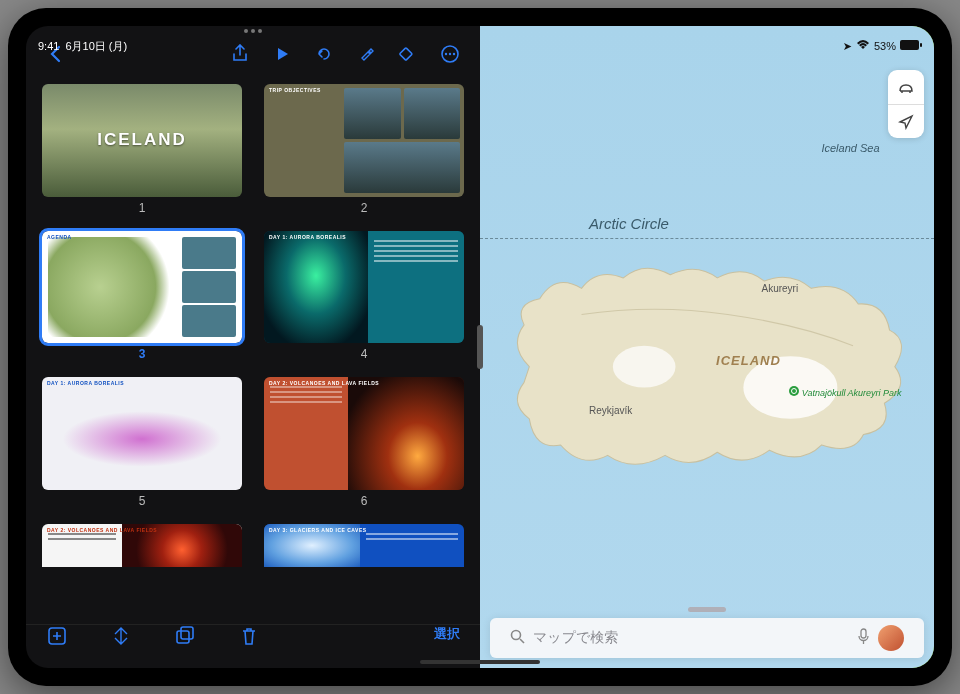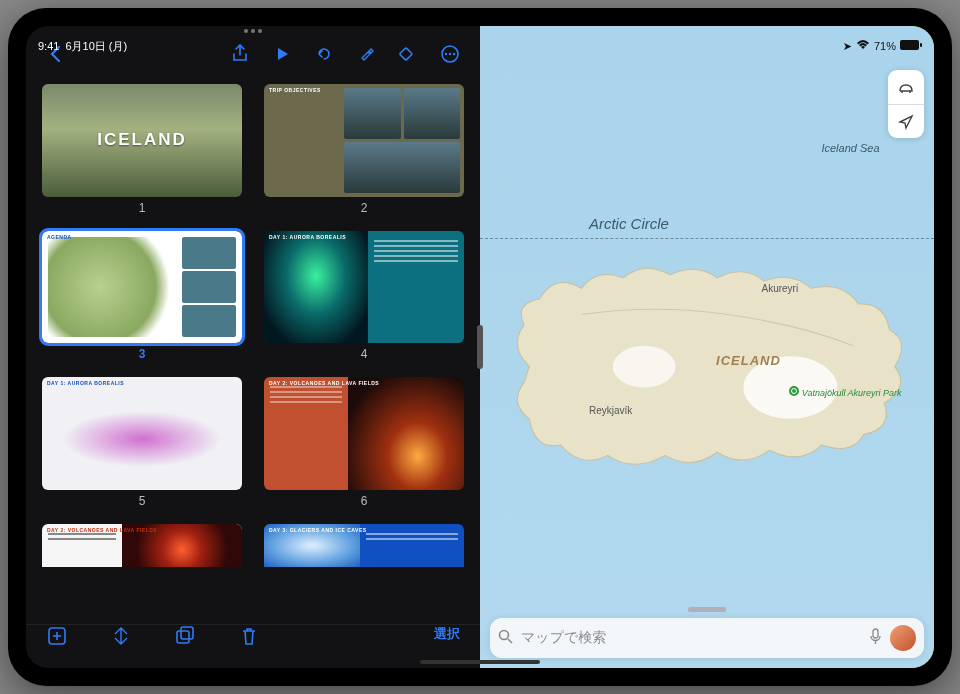--- a/index.html
+++ b/index.html
@@ -190,22 +190,22 @@
   width:36px; background:#fff; border-radius:9px;
   box-shadow:0 1px 6px rgba(0,0,0,0.15);
   display:flex; flex-direction:column;
 }
 .map-ctrl .c{ height:34px; display:flex; align-items:center; justify-content:center; color:#444;}
 .map-ctrl .c + .c{ border-top:0.5px solid #ddd;}
 
 .map-search {
   position:absolute; bottom:10px; left:10px; right:10px;
   height:40px; background:rgba(248,248,250,0.92);
-  border-radius:12px; display:flex; align-items:center;
-  padding:0 8px; gap:8px;
+  border-radius:6px; display:flex; align-items:center;
+  padding:0 20px; gap:8px;
   box-shadow:0 1px 8px rgba(0,0,0,0.1);
   backdrop-filter: blur(10px);
 }
 .map-search .icon{ color:#888; font-size:15px;}
 .map-search .ph{ flex:1; color:#8a8a90; font-size:14px;}
 .map-search .mic{ color:#888;}
 .map-search .avatar{ width:26px; height:26px; border-radius:50%; background:linear-gradient(135deg,#f0a070,#c05030);}
 .map-grabber{ position:absolute; bottom:56px; left:50%; transform:translateX(-50%); width:38px; height:5px; background:#b0b0b8; border-radius:3px;}
 
 .home-ind {
@@ -226,21 +226,21 @@
         <span>9:41</span>
         <span>6月10日 (月)</span>
       </div>
       <div class="status-right">
         <span class="black">➤</span>
         <span class="black">
           <svg width="14" height="10" viewBox="0 0 14 10">
               <path d="M7 9 L5 7 Q7 5 9 7 Z M3 5 Q7 1 11 5 L9.5 6.5 Q7 4 4.5 6.5 Z M1 3 Q7 -3 13 3 L11.5 4.5 Q7 0 2.5 4.5 Z" fill="#111"></path>
             </svg>
         </span>
-        <span class="black">71%</span>
+        <span class="black">53%</span>
         <span class="black">
           <svg width="22" height="10" viewBox="0 0 22 10">
               <rect x="0" y="0" width="19" height="10" rx="2" fill="#111"></rect>
               <rect x="20" y="3" width="2" height="4" rx="1" fill="#111"></rect>
             </svg>
         </span>
       </div>
     </div>
 
     <div class="pane-left">

